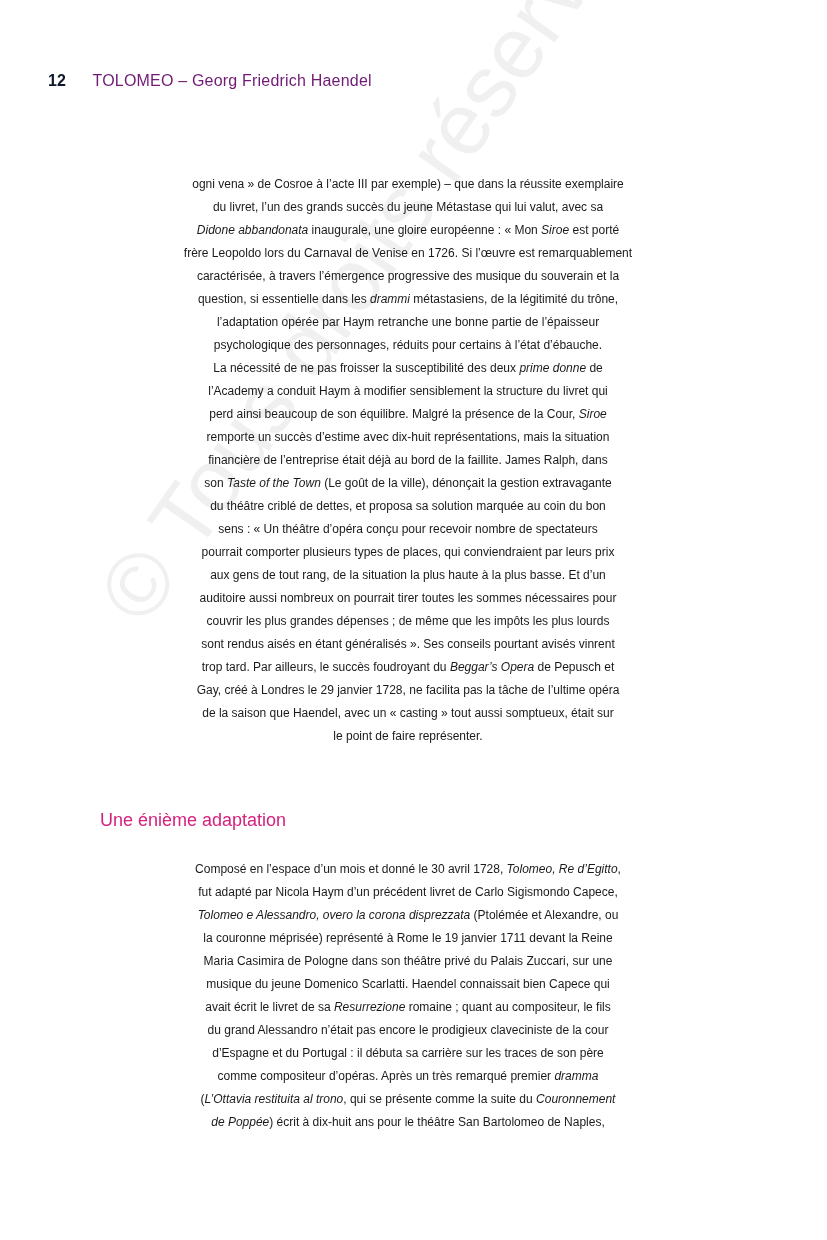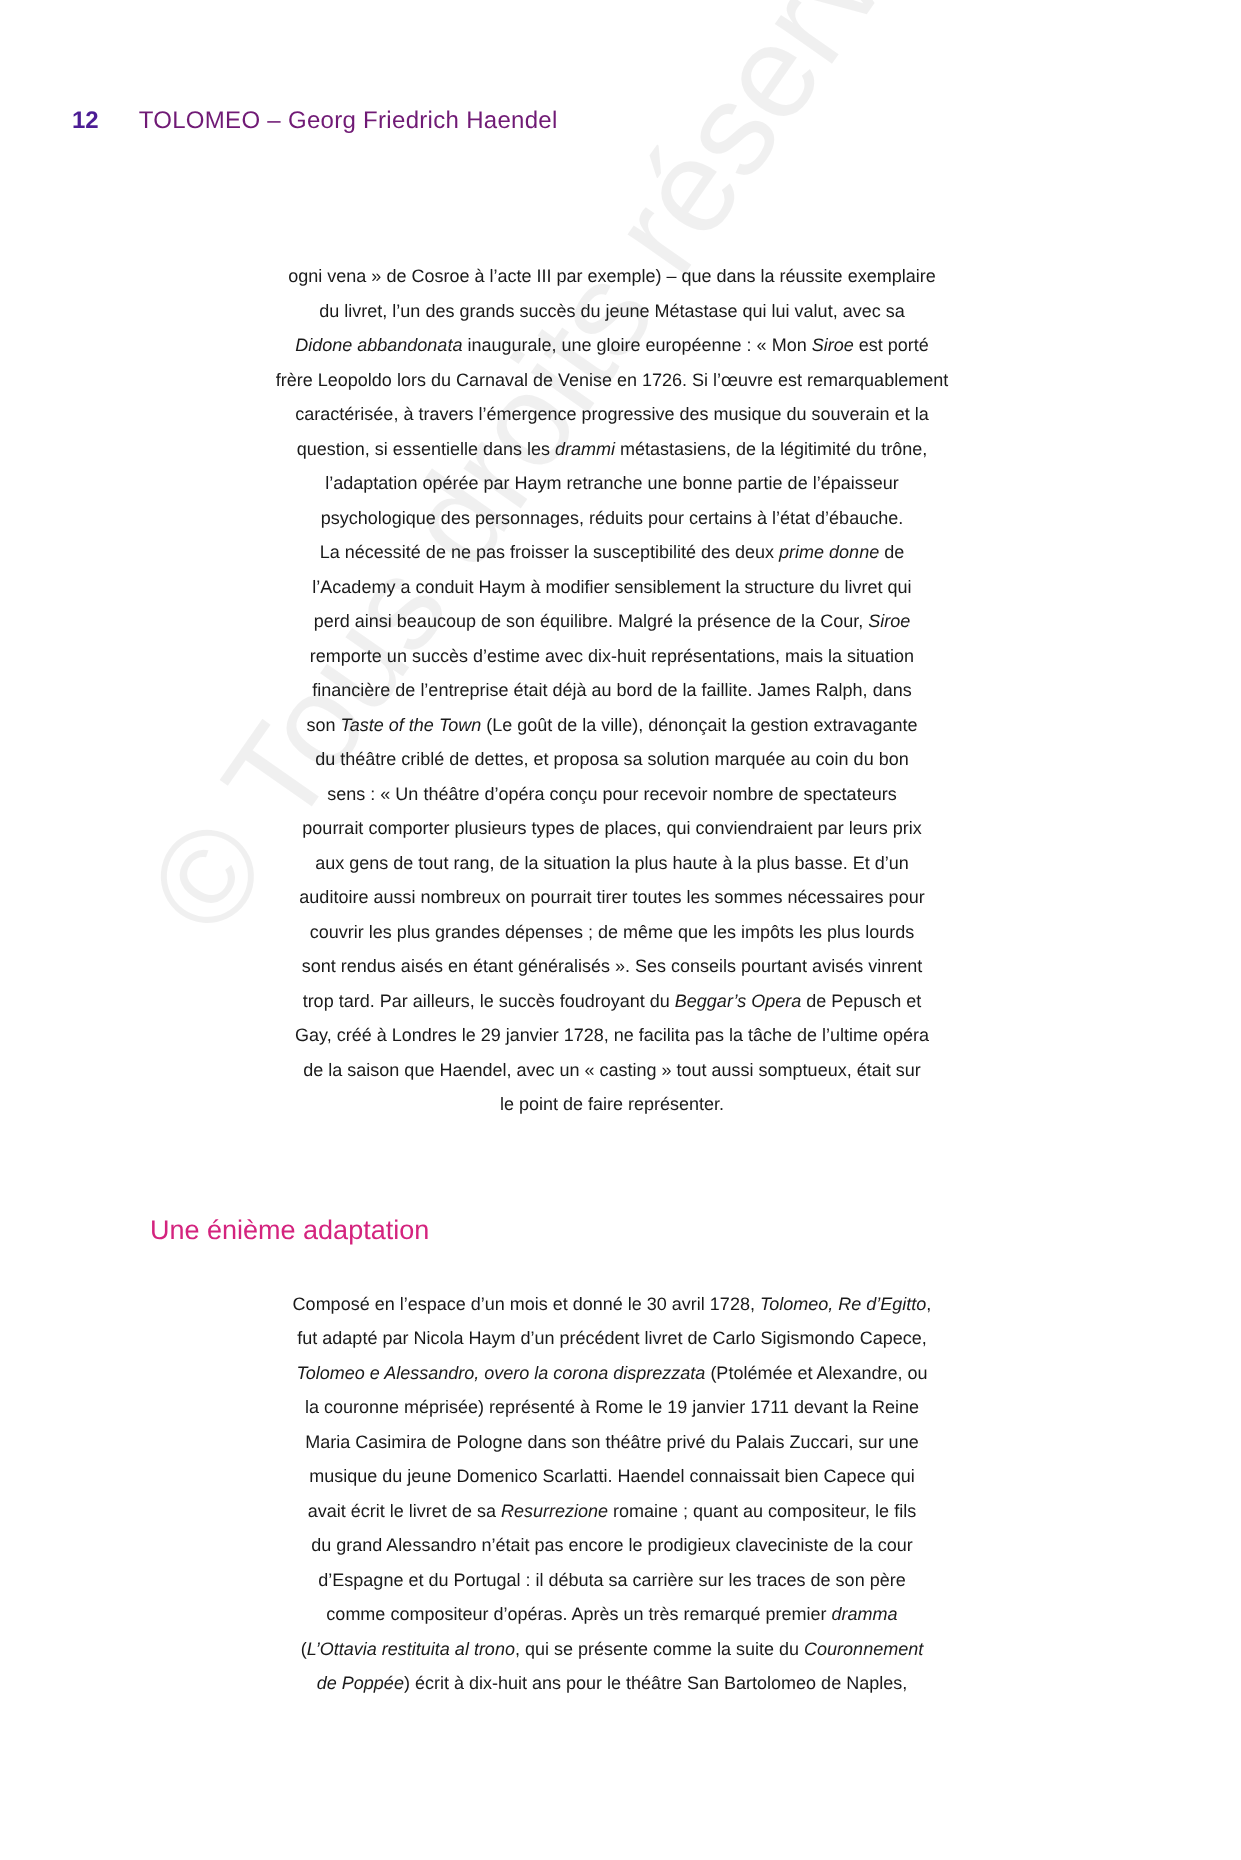--- a/index.html
+++ b/index.html
@@ -1,19 +1,19 @@
 <!DOCTYPE html>
 <html><head>
 <meta charset="utf-8">
 <style>
   html, body { margin: 0; padding: 0; background: #ffffff; }
   body { width: 827px; height: 1240px; position: relative; overflow: hidden;
          font-family: "Liberation Sans", sans-serif; color: #1a1a1a; }
   .running-head { position: absolute; top: 72px; left: 48px; font-size: 16px; white-space: nowrap; }
-  .page-num { color: #4c1d95; font-weight: bold; display: inline-block; width: 40px; }
+  .page-num { color: #0f172a; font-weight: bold; display: inline-block; width: 40px; }
   .head-title { color: #701a75; letter-spacing: 0.2px; }
   .body-text { position: absolute; left: 78px; width: 660px; font-size: 12px; line-height: 23px; text-align: center; }
   .p1 { top: 173px; }
   .p2 { top: 858px; }
   .line { white-space: nowrap; }
   .section-title { position: absolute; top: 810px; left: 100px; font-size: 18px; font-weight: normal; color: #d4237e; }
   .watermark { position: absolute; left: 120px; top: 560px; transform: rotate(-55deg); transform-origin: left center;
                font-size: 88px; color: rgba(0,0,0,0.06); white-space: nowrap; pointer-events: none; font-family: "Liberation Sans", sans-serif; }
   i { }
 </style>

